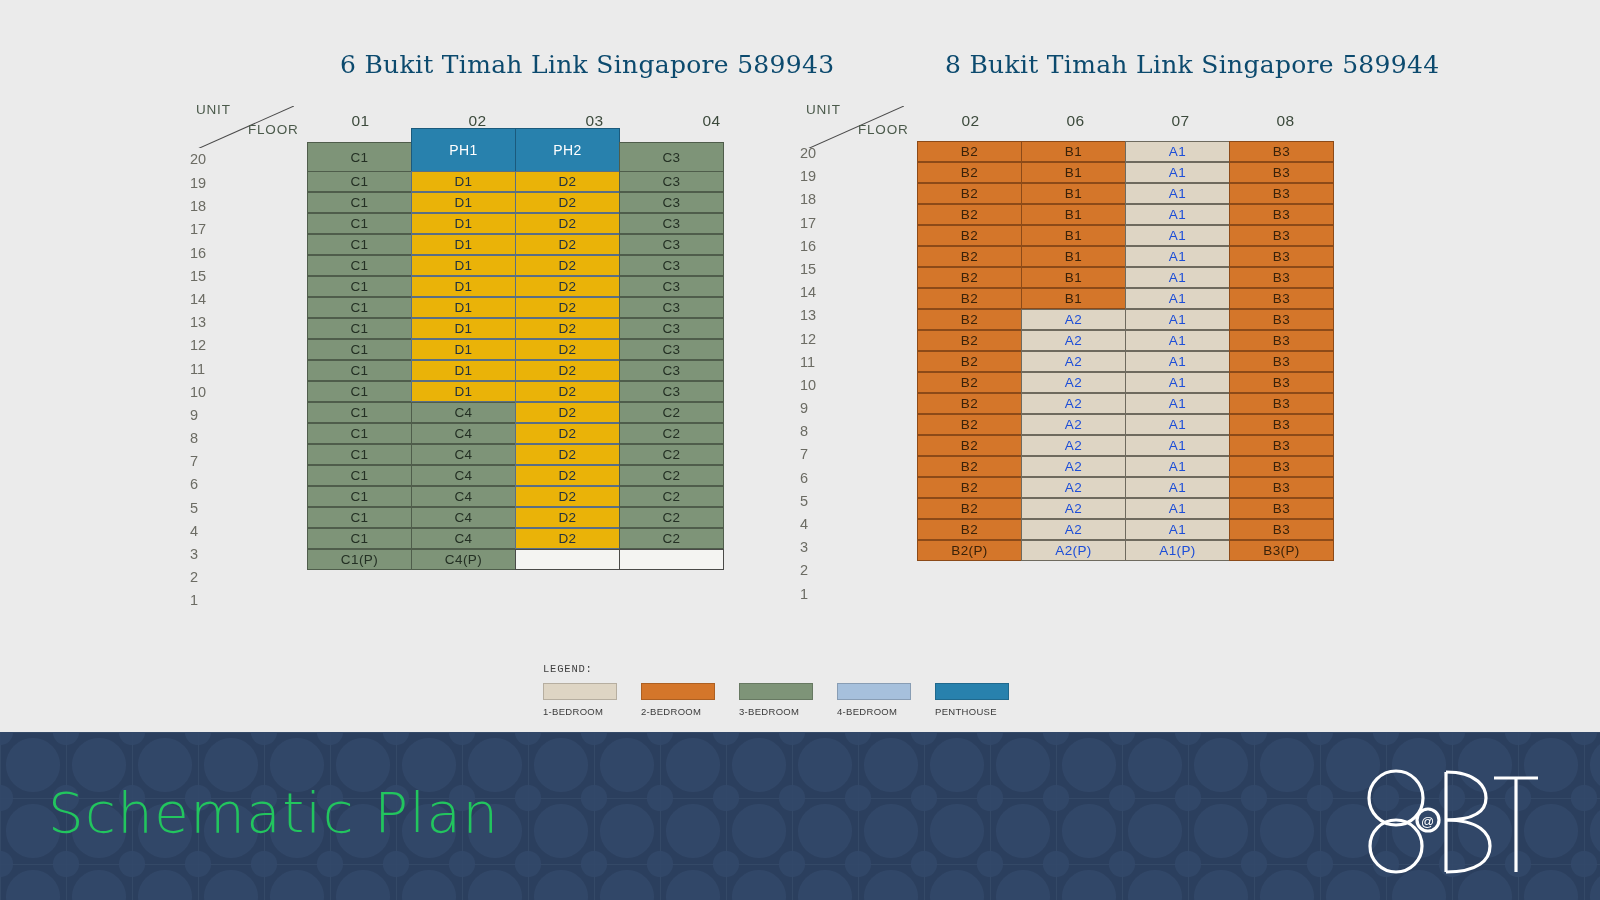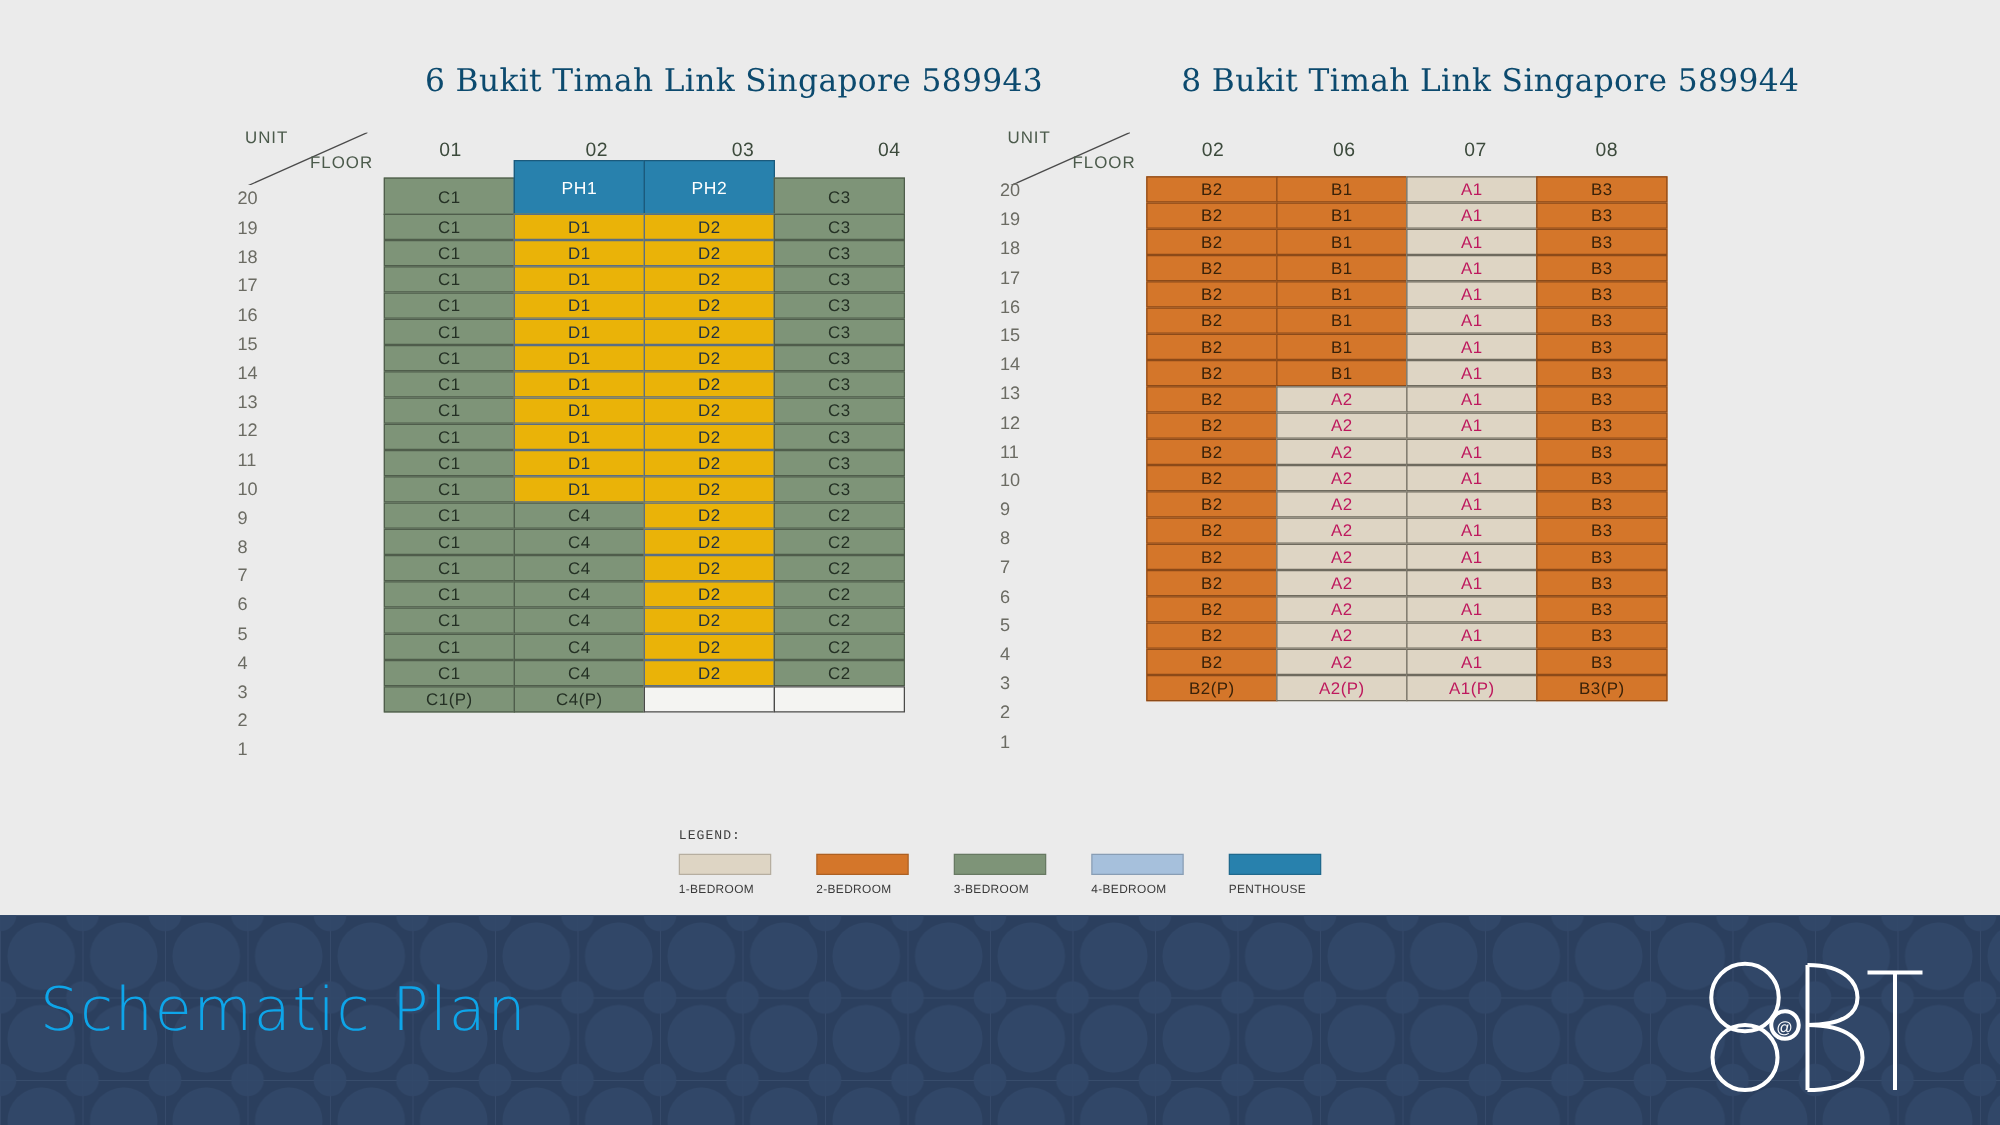--- a/index.html
+++ b/index.html
@@ -132,21 +132,21 @@
     align-items: center;
     justify-content: center;
     font-size: 13.5px;
     letter-spacing: 0.4px;
     color: #2f2f2a;
   }
   .cell.c-green   { background: #7e9478; border-color: #4f5d4b; color: #243024; }
   .cell.c-blue    { background: #eab308; border-color: #5a6f84; color: #22323f; }
   .cell.c-pent    { background: #2881ad; border-color: #1b5a7c; color: #ffffff; }
   .cell.c-orange  { background: #d4762a; border-color: #8c4a18; color: #3a2209; }
-  .cell.c-beige   { background: #ded5c4; border-color: #6e6a5e; color: #be185d; }
+  .cell.c-beige   { background: #ded5c4; border-color: #6e6a5e; color: #1d4ed8; }
   .cell.c-empty   { background: #f4f4f2; border-color: #4a4a48; }
 
   
   .cell-row.ph-row { height: 30px; align-items: flex-end; }
   .cell-row.ph-row .cell.c-pent {
     height: 44px;
     margin-top: -15px;
     font-size: 14px;
   }
   .cell-row.ph-row .cell.c-green { height: 30px; }
@@ -160,21 +160,21 @@
   }
   .legend-title {
     font-size: 10.5px;
     letter-spacing: 0.8px;
     color: #3f3f3f;
     margin-bottom: 8px;
     font-family: Liberation Mono, monospace;
   }
   .legend-items {
     display: flex;
-    gap: 36px;
+    gap: 24px;
   }
   .legend-item { width: 74px; }
   .legend-swatch {
     width: 74px;
     height: 17px;
     border: 1px solid rgba(0,0,0,0.18);
   }
   .legend-label {
     margin-top: 6px;
     font-size: 9.5px;
@@ -193,25 +193,25 @@
     background: #2b3f5e;
     overflow: hidden;
   }
   .footer-pattern {
     position: absolute;
     inset: 0;
     opacity: 1;
   }
   .footer-title {
     position: absolute;
-    left: 32px;
+    left: 48px;
     top: 48px;
-    font-size: 48px;
+    font-size: 56px;
     font-weight: 300;
-    color: #0ea5e9;
+    color: #22c55e;
     letter-spacing: 1.5px;
     font-family: "DejaVu Sans", sans-serif;
   }
   .footer-logo {
     position: absolute;
     right: 58px;
     top: 18px;
     width: 190px;
     height: 140px;
   }

